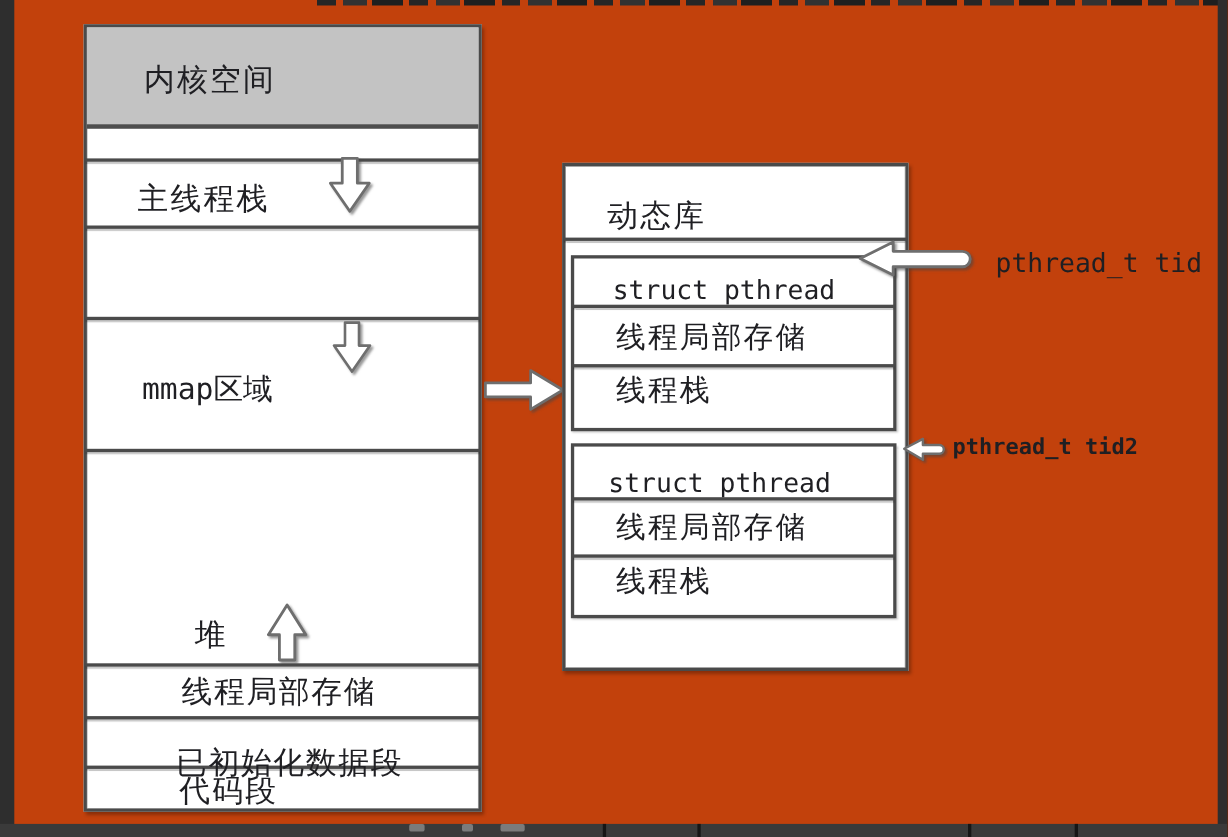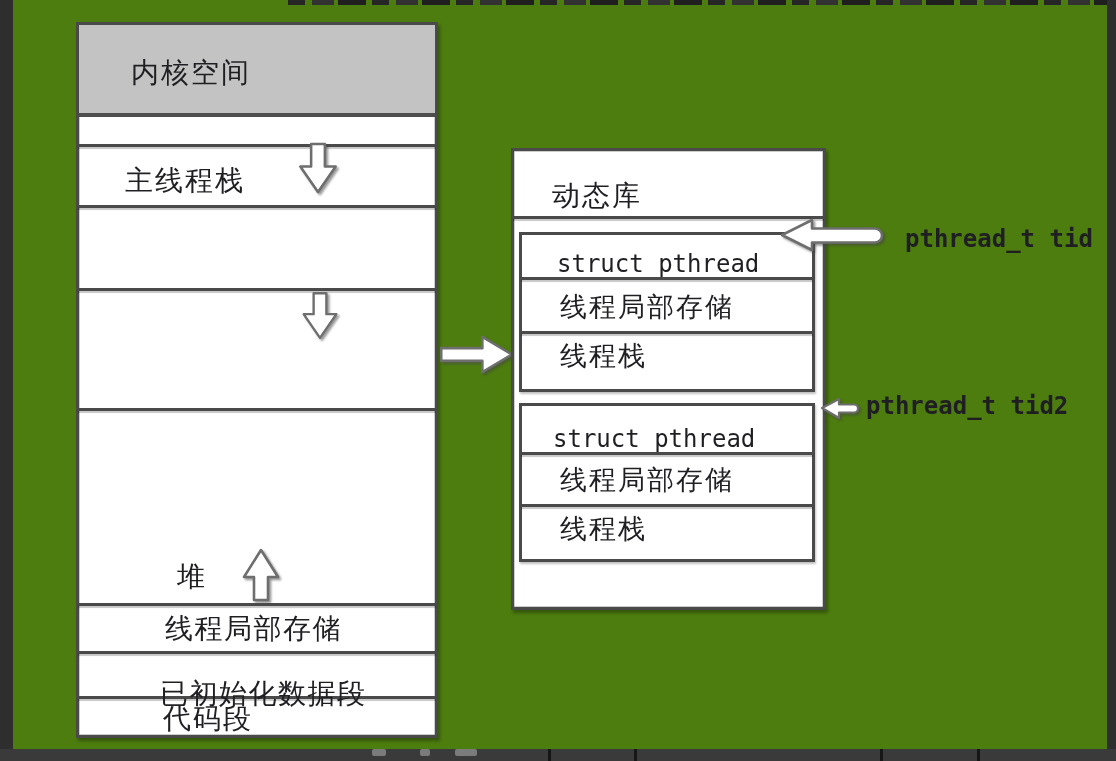--- a/index.html
+++ b/index.html
@@ -1,17 +1,17 @@
 <!DOCTYPE html>
 <html style="--frame: #2e2e2e; --bottom-strip: #3a3a3a; --header-fill: #c3c3c3; --line: #4a4a4a; --text: #1f1f23; --arrow-outline: #6e6e6e;"><head>
 <meta charset="utf-8">
 <style>
   html,body{margin:0;padding:0;background:#111;}
   .stage{
-    position:relative; width:1116px; height:761px; background:#4d7c0f;
+    position:relative; width:1116px; height:761px; background:#c2410c;
     overflow:hidden; font-family:"DejaVu Serif", serif;
   }
   
   .border-left{position:absolute;left:0;top:0;width:13px;height:761px;background:var(--frame,#2e2e2e);}
   .border-right{position:absolute;left:1107px;top:0;width:9px;height:761px;background:var(--frame,#2e2e2e);}
   .bottom-strip{position:absolute;left:0;top:749px;width:1116px;height:12px;background:var(--bottom-strip,#3a3a3a);}
   .top-band{
     position:absolute;left:288px;top:0;width:820px;height:5px;
     background:
       repeating-linear-gradient(90deg,#262626 0 17px, rgba(38,38,38,0) 17px 24px,
@@ -65,20 +65,21 @@
 
     <div class="hline" style="top:119px;"></div>
     <div class="hline" style="top:180px;"></div>
     <div class="hline" style="top:263px;"></div>
     <div class="hline" style="top:383px;"></div>
     <div class="hline" style="top:578px;"></div>
     <div class="hline" style="top:626px;"></div>
     <div class="hline" style="top:671px;"></div>
 
     <div class="lbl" style="left:46px;top:141px;text-align:center;">主线程栈</div>
+    <div class="lbl mono" style="left:50px;top:315px;font-size:27px;">mmap区域</div>
     <div class="lbl" style="left:98px;top:537px;">堆</div>
     <div class="lbl" style="left:86px;top:589px;letter-spacing:1.5px;">线程局部存储</div>
     <div class="lbl" style="left:81px;top:654px;letter-spacing:1.5px;">已初始化数据段</div>
     <div class="lbl" style="left:84px;top:679px;">代码段</div>
 
     <svg class="arrow" style="left:217px;top:117px;" width="44" height="53" viewBox="0 0 44 54">
       <path d="M15 2 H29 V25 H40 L22 51 L4 25 H15 Z"></path>
     </svg>
     <svg class="arrow" style="left:221px;top:266px;" width="40" height="50" viewBox="0 0 44 54">
       <path d="M15 2 H29 V25 H40 L22 51 L4 25 H15 Z"></path>
@@ -109,20 +110,20 @@
       <div class="hline" style="top:46px;"></div>
       <div class="lbl" style="left:38px;top:59px;font-size:27px;">线程局部存储</div>
       <div class="hline" style="top:98px;"></div>
       <div class="lbl" style="left:38px;top:108px;font-size:27px;">线程栈</div>
     </div>
   </div>
 
   <svg class="arrow" style="left:779px;top:217px;" width="116" height="36" viewBox="0 0 116 36">
     <path d="M3 18 L33 3 V11.5 H96 A7 7 0 0 1 96 25.5 H33 V33 Z"></path>
   </svg>
-  <div class="lbl mono" style="left:905px;top:224px;font-size:24px;font-weight:700;text-align:center;">pthread_t tid</div>
+  <div class="lbl mono" style="left:905px;top:224px;font-size:24px;font-weight:400;text-align:center;">pthread_t tid</div>
 
   <svg class="arrow" style="left:820px;top:395px;" width="44" height="26" viewBox="0 0 44 26">
     <path d="M2 13 L19 4 V9.5 H34 A4 4 0 0 1 34 17.5 H19 V23 Z" style="stroke-width:2.2;"></path>
   </svg>
-  <div class="lbl mono" style="left:866px;top:391px;font-size:24px;font-weight:600;">pthread_t tid2</div>
+  <div class="lbl mono" style="left:866px;top:391px;font-size:20px;font-weight:600;">pthread_t tid2</div>
 
 </div>
 
 </body></html>

